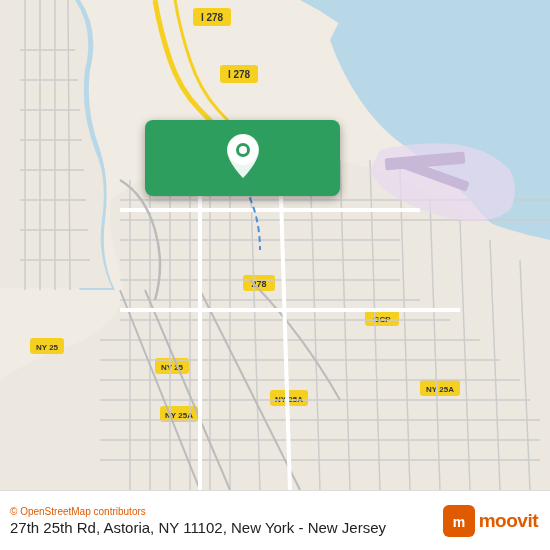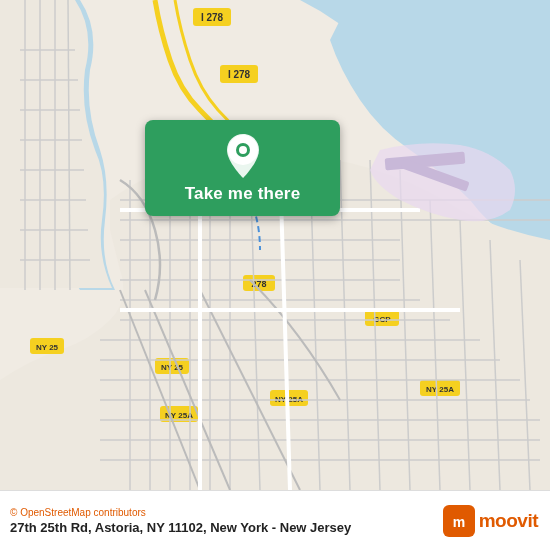--- a/index.html
+++ b/index.html
@@ -72,23 +72,23 @@
       flex-direction: column;
       gap: 2px;
     }
 
     #attribution {
       font-size: 10px;
       color: #e05a00;
     }
 
     #address-line {
-      font-size: 13px;
+      font-size: 15px;
       color: #222;
-      font-weight: 700;
+      font-weight: 400;
     }
 
     #moovit-logo {
       display: flex;
       align-items: center;
       gap: 4px;
     }
 
     #moovit-icon {
       width: 32px;
@@ -219,21 +219,20 @@
   </svg>
 
   <div id="take-me-there-card">
 
     <svg id="pin-icon" viewBox="0 0 36 44" xmlns="http://www.w3.org/2000/svg">
       <circle cx="18" cy="16" r="15" fill="white"></circle>
       <path d="M18,0 C9,0 2,7 2,16 C2,28 18,44 18,44 C18,44 34,28 34,16 C34,7 27,0 18,0 Z" fill="white" opacity="0.9"></path>
       <circle cx="18" cy="16" r="7" fill="#2e9e5e"></circle>
       <circle cx="18" cy="16" r="4" fill="white"></circle>
     </svg>
-    <span id="take-me-there-label">Take me there</span>
   </div>
 </div>
 
 <div id="footer">
   <div id="footer-left">
     <span id="attribution">© OpenStreetMap contributors</span>
     <span id="address-line">27th 25th Rd, Astoria, NY 11102, New York - New Jersey</span>
   </div>
   <div id="moovit-logo">
     <svg id="moovit-icon" viewBox="0 0 32 32" xmlns="http://www.w3.org/2000/svg">

